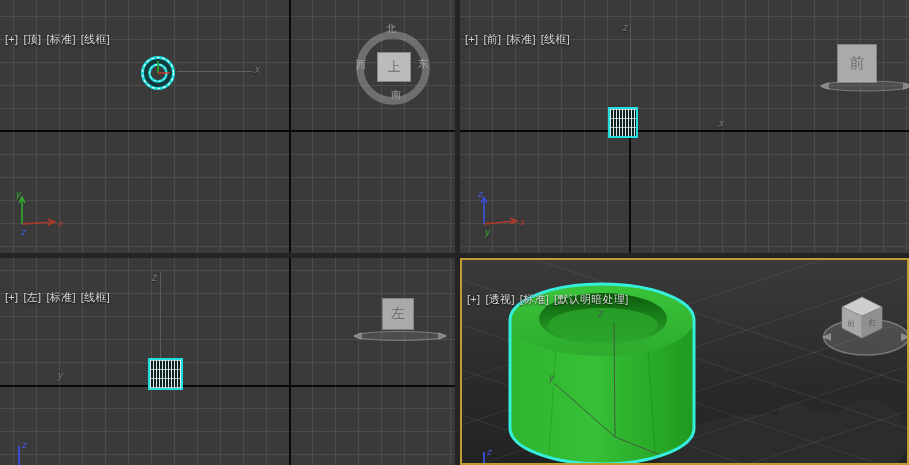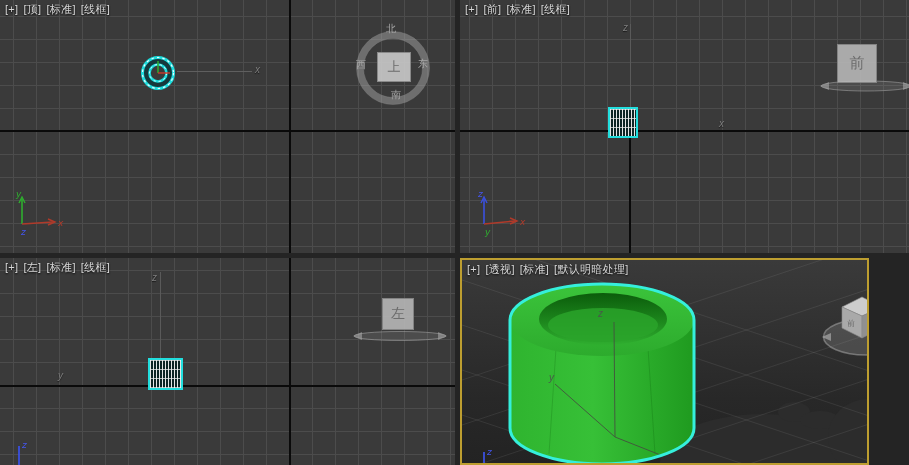--- a/index.html
+++ b/index.html
@@ -10,21 +10,21 @@
   }
   .vp{position:absolute;overflow:hidden}
   .gridbg{
     background-color:#3a3a3a;
     background-image:
       linear-gradient(to right,#4c4c4c 1px,transparent 1px),
       linear-gradient(to bottom,#4c4c4c 1px,transparent 1px);
     background-size:23px 23px;
   }
   .vplabel{
-    position:absolute;left:5px;top:2px;z-index:30;
+    position:absolute;left:5px;top:32px;z-index:30;
     font-size:11px;color:#d8d8d8;white-space:nowrap;
     text-shadow:0 1px 2px rgba(0,0,0,.85);letter-spacing:.3px;
   }
   .vplabel span{margin-right:5px;cursor:pointer}
   .axline-h{position:absolute;height:2px;background:#0a0a0a;z-index:5}
   .axline-v{position:absolute;width:2px;background:#0a0a0a;z-index:5}
   .faintline-v{position:absolute;width:1px;background:#5a5a5a;z-index:4}
   .faintline-h{position:absolute;height:1px;background:#5f5f5f;z-index:4}
   .axhint{position:absolute;font-size:10px;font-style:italic;color:#7d7d7d;z-index:6;text-shadow:0 1px 1px rgba(0,0,0,.6)}
   .wirebox{
@@ -158,21 +158,21 @@
       <span>左</span>
     </div>
   </div>
 
   <svg class="abs" style="left:10px;top:178px;z-index:9" width="40" height="29" viewBox="0 0 40 29">
     <line x1="9" y1="10" x2="9" y2="29" stroke="#3a50e0" stroke-width="1.8"></line>
     <text x="12" y="12" font-size="9" font-style="italic" fill="#4455ee">z</text>
   </svg>
 </div>
 
-<div class="vp" id="vp-persp" style="left:460px;top:258px;width:409px;height:207px;">
+<div class="vp" id="vp-persp" style="left:460px;top:258px;width:449px;height:207px;">
 
   <svg width="449" height="207" viewBox="0 0 449 207" style="position:absolute;left:0;top:0;z-index:1">
     <g fill="#2c2c2c">
       <ellipse cx="300" cy="202" rx="102" ry="48"></ellipse>
       <ellipse cx="332" cy="152" rx="16" ry="10"></ellipse>
       <ellipse cx="358" cy="160" rx="20" ry="9"></ellipse>
       <ellipse cx="406" cy="177" rx="40" ry="38"></ellipse>
     </g>
     <g stroke="#ffffff" stroke-opacity="0.08" stroke-width="1">
       <line x1="0" y1="-25" x2="449" y2="125"></line>

